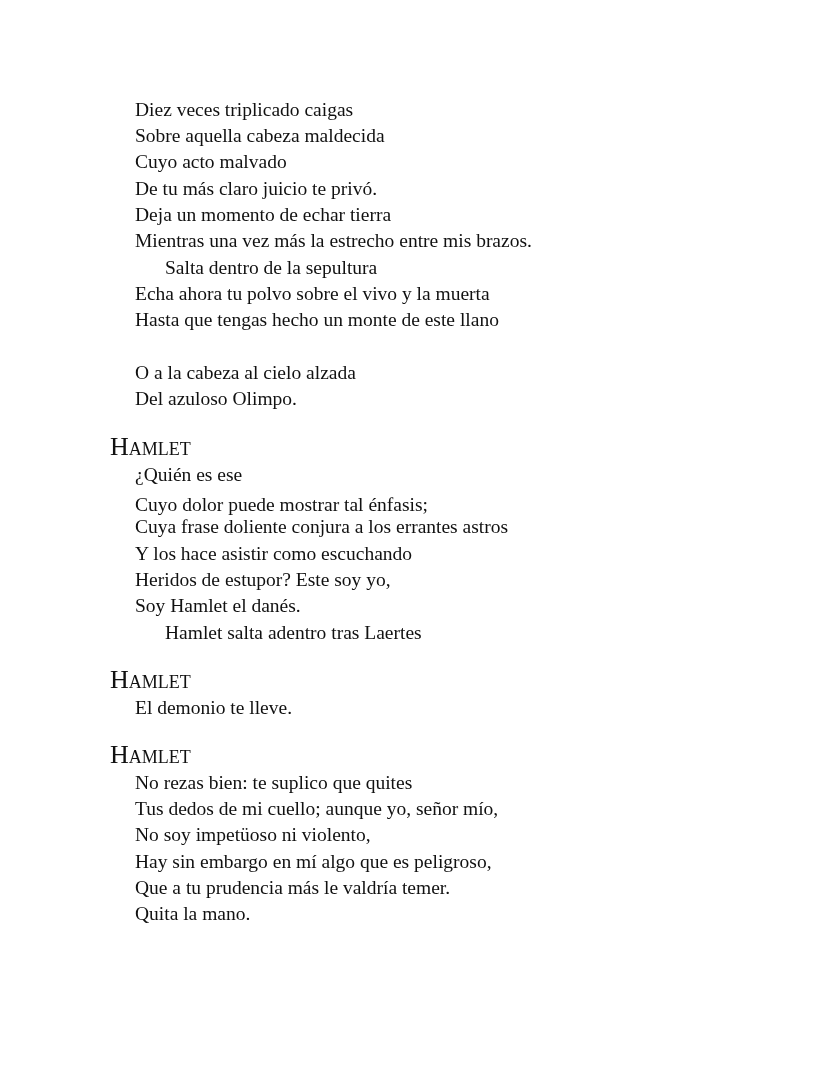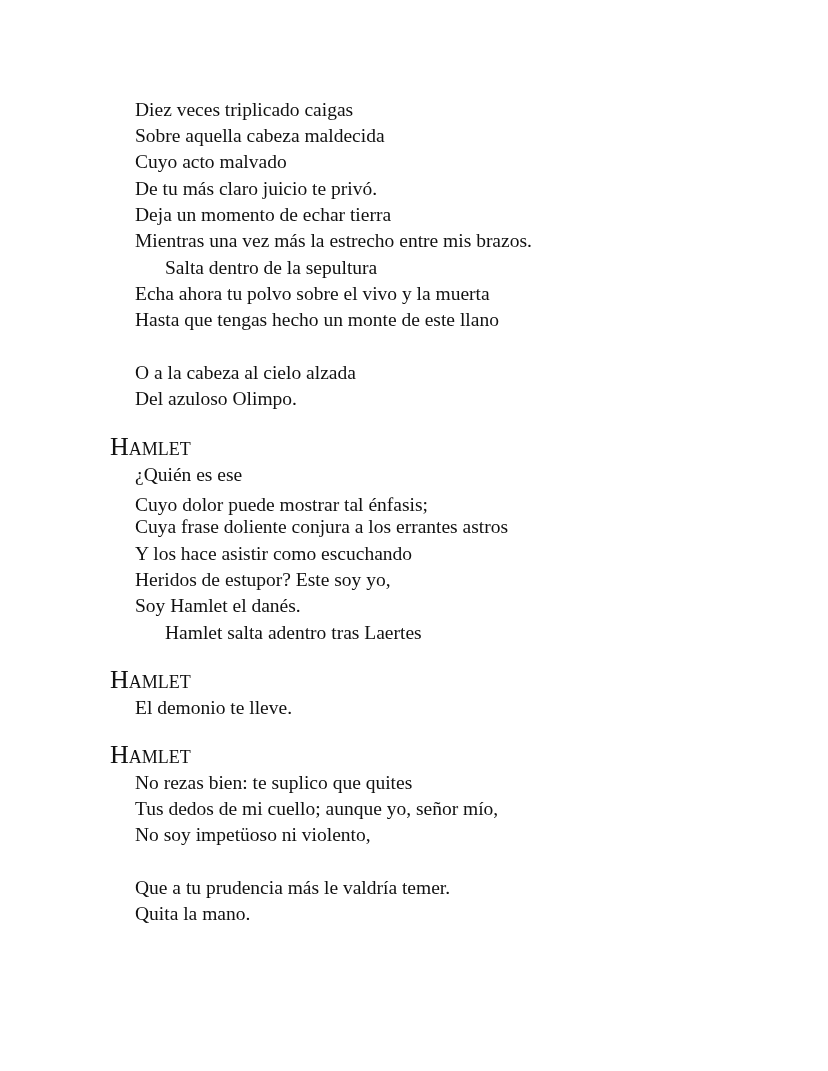--- a/index.html
+++ b/index.html
@@ -69,16 +69,17 @@
 
   <div class="line speaker" style="top:667px">Hamlet</div>
 
   <div class="line verse" style="top:695px">El demonio te lleve.</div>
 
   <div class="line speaker" style="top:742px">Hamlet</div>
 
   <div class="line verse" style="top:770px">No rezas bien: te suplico que quites</div>
   <div class="line verse" style="top:796px">Tus dedos de mi cuello; aunque yo, señor mío,</div>
   <div class="line verse" style="top:822px">No soy impetüoso ni violento,</div>
+  <div class="line verse" style="top:849px">Hay sin embargo en mí algo que es peligroso,</div>
   <div class="line verse" style="top:875px">Que a tu prudencia más le valdría temer.</div>
   <div class="line verse" style="top:901px">Quita la mano.</div>
 
 </div>
 
 </body></html>

